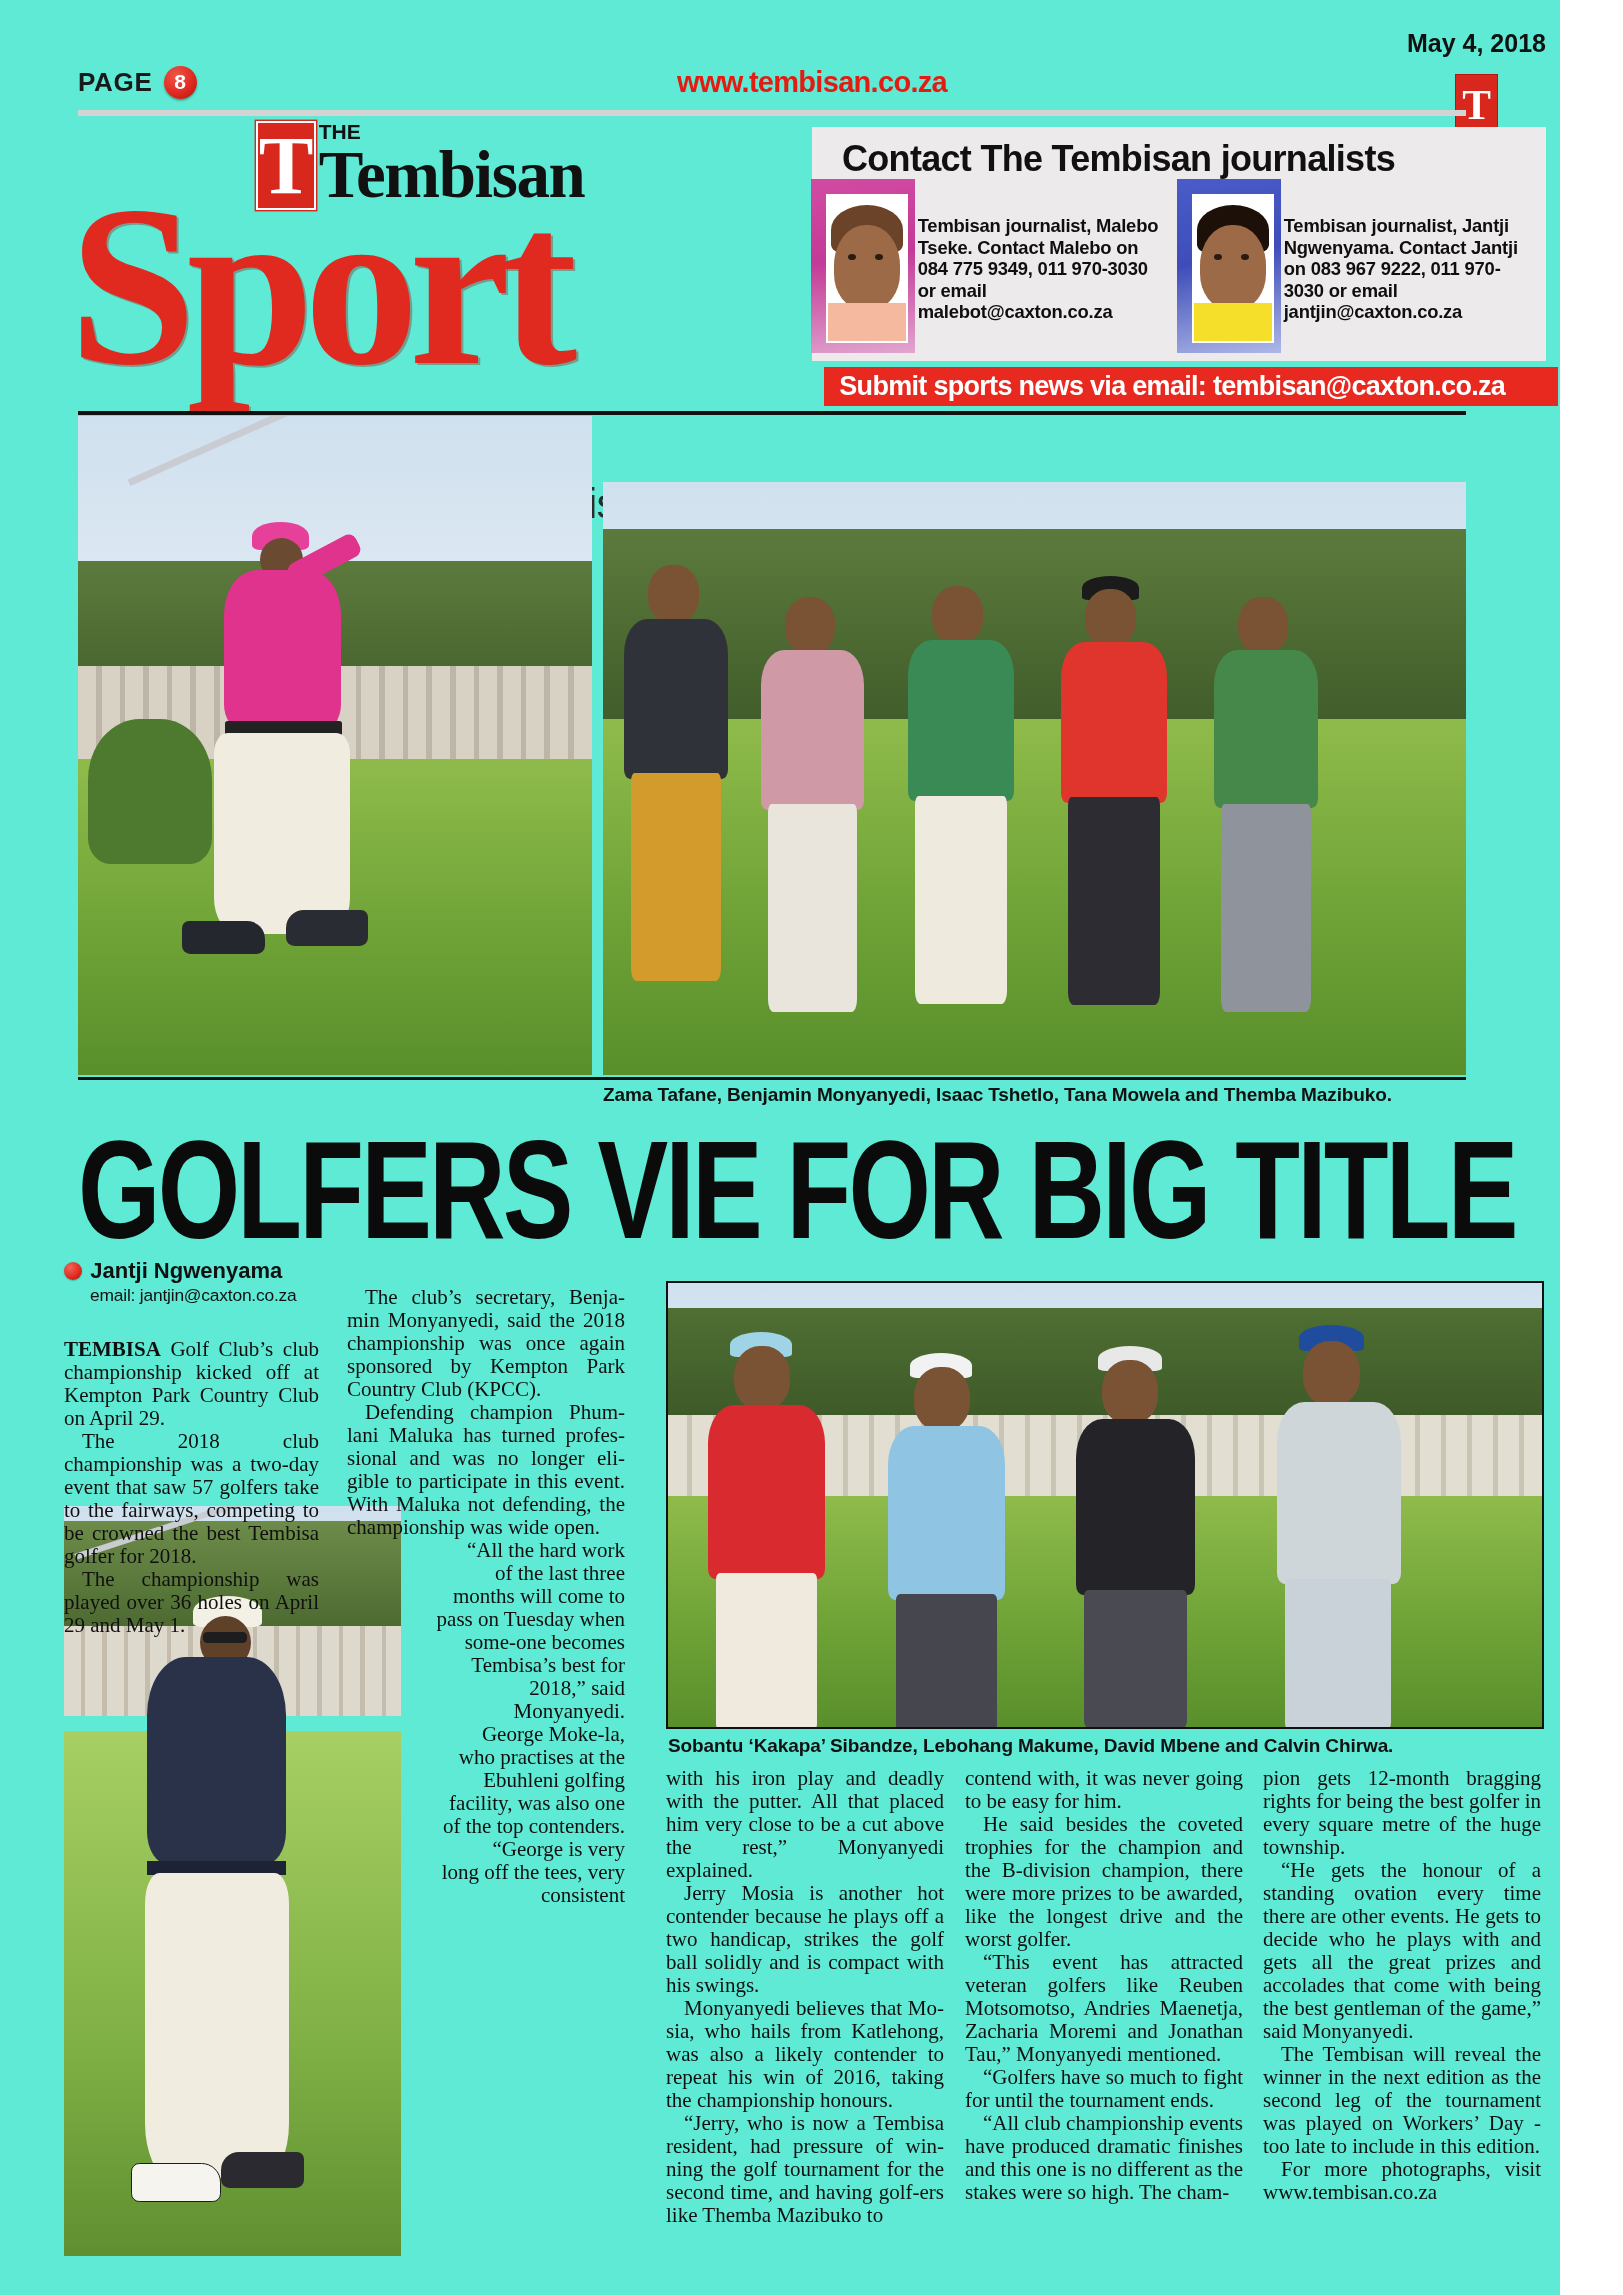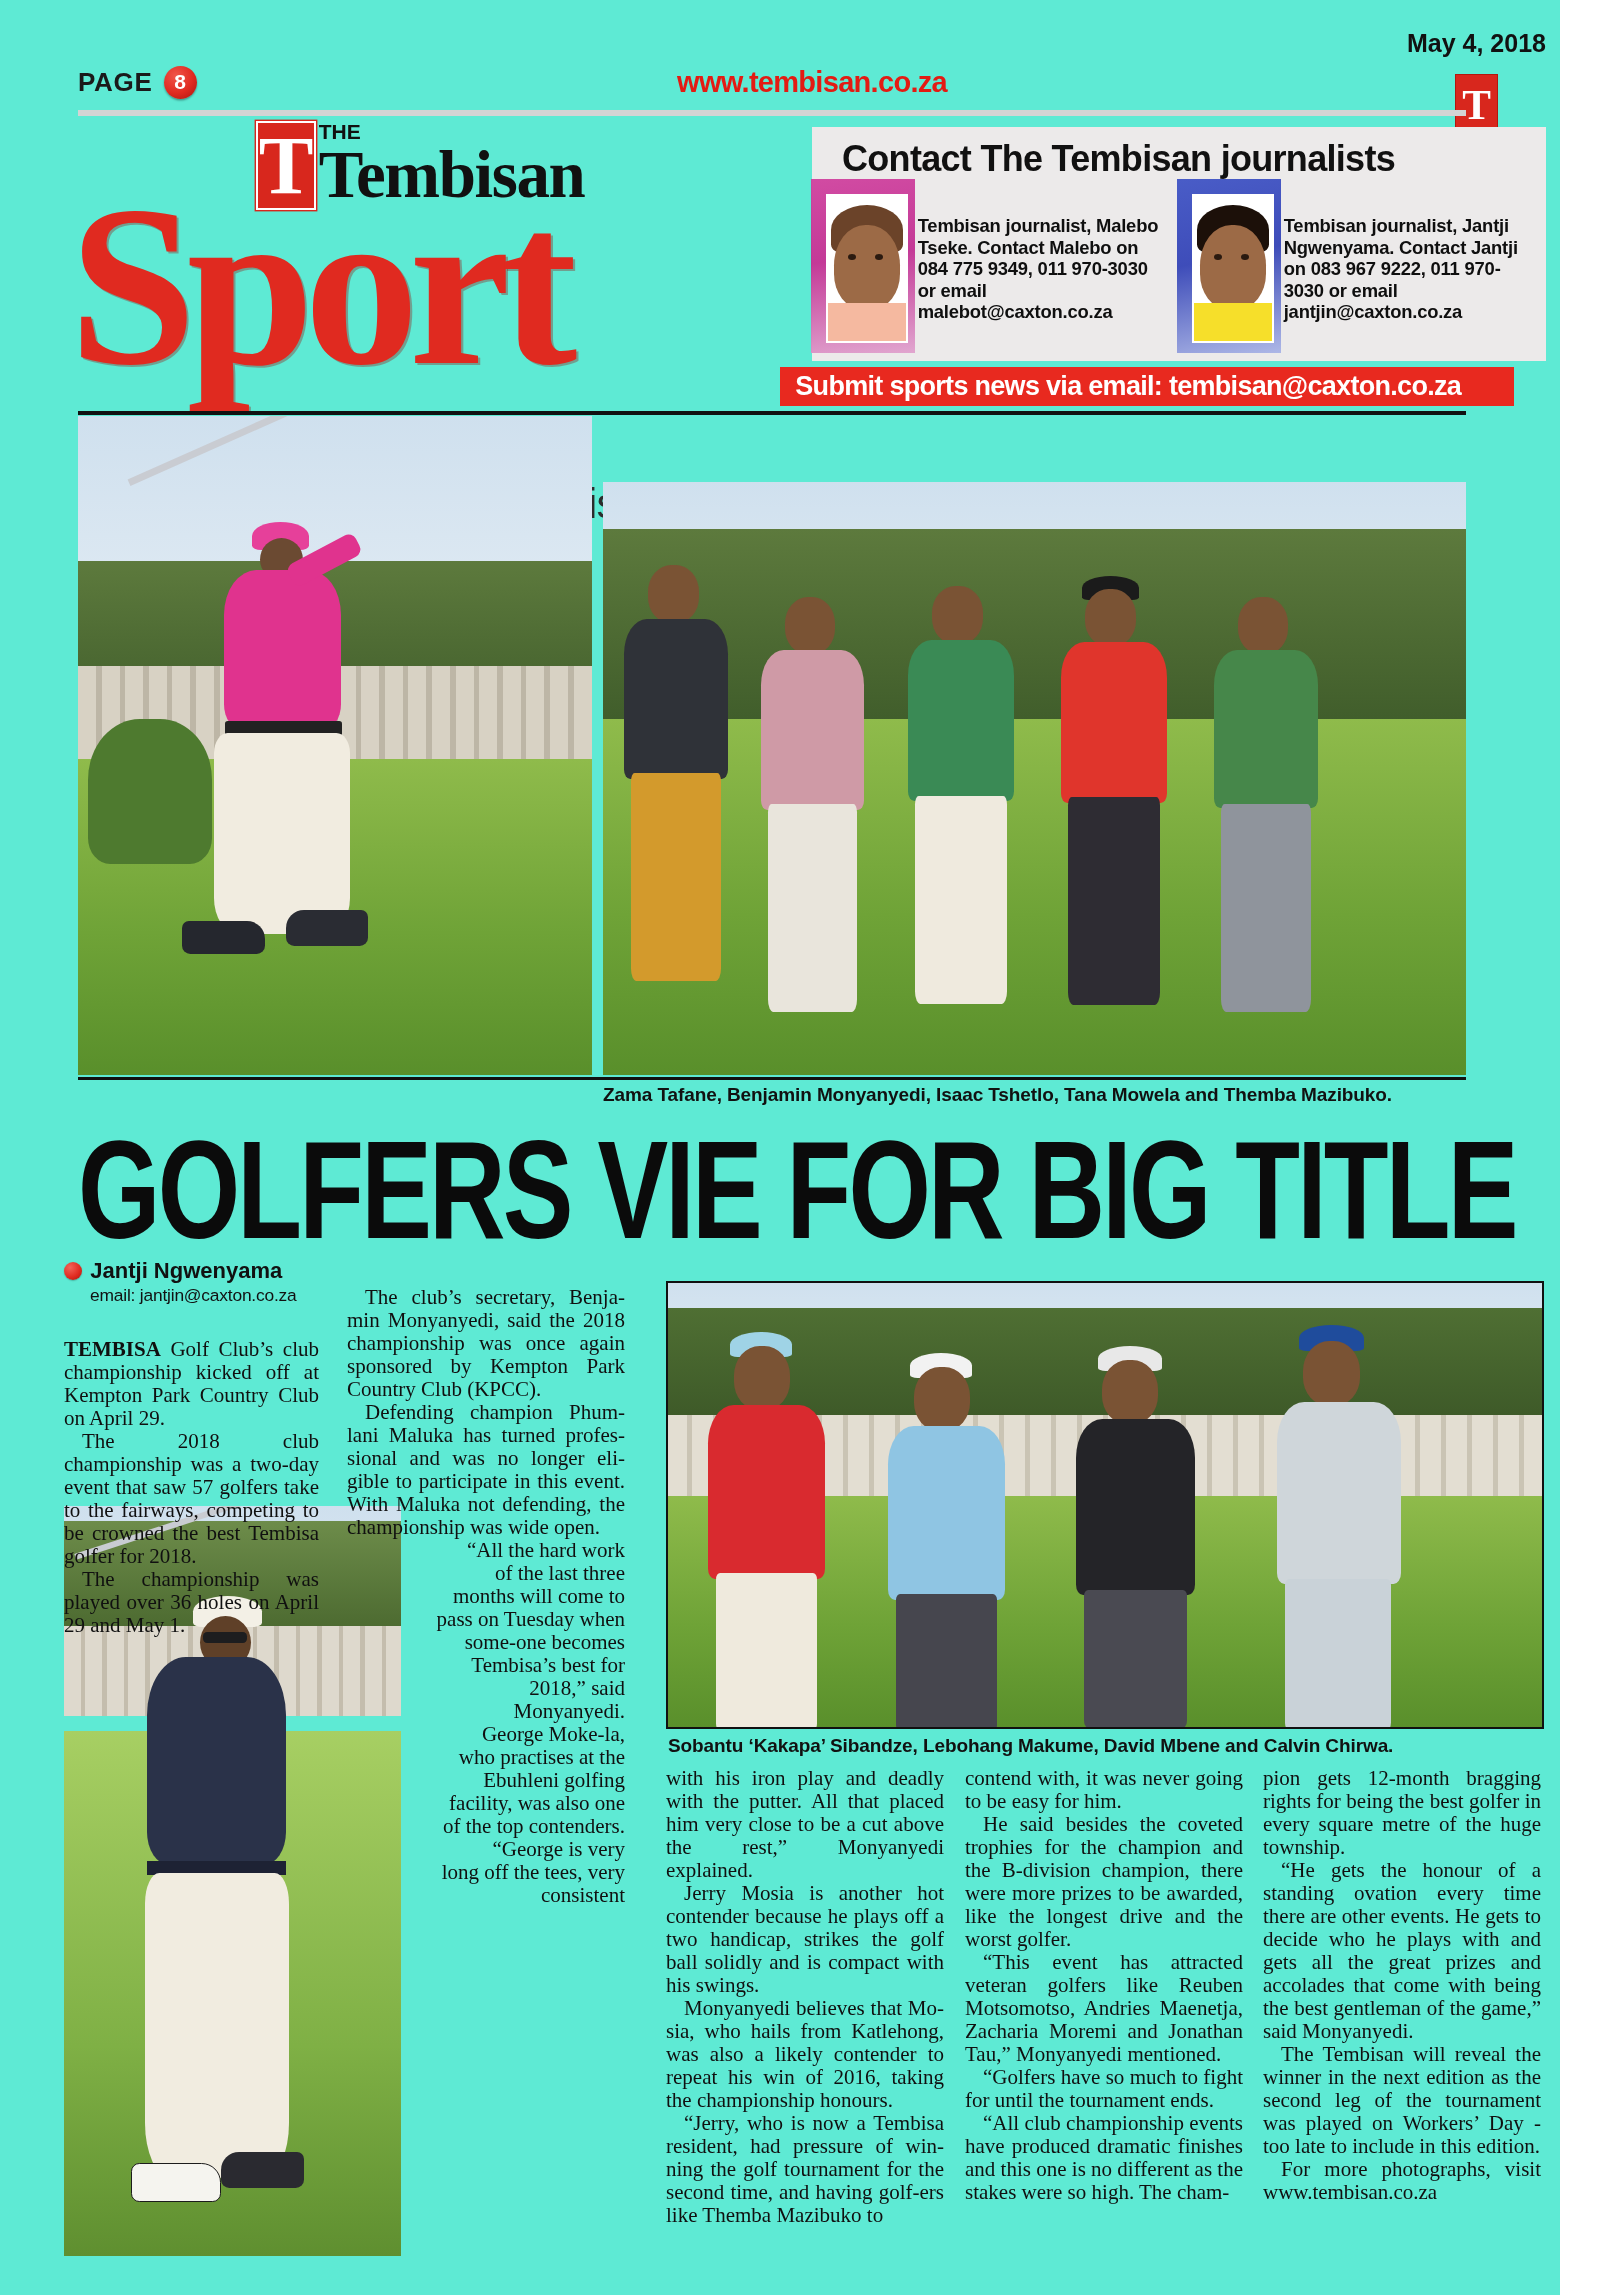--- a/index.html
+++ b/index.html
@@ -111,21 +111,21 @@
   .face.f2 .hair { background:#1c1009; }
   .face.f2 .torso { background:#f6df2a; }
   .face .eye { position:absolute; width:10%; height:4%; background:#2a1a10; border-radius:50%; top:40%; }
   .face .eye.l { left:26%; } .face .eye.r { left:60%; }
   .journo-text {
     font-family:"Liberation Sans", sans-serif; font-weight:bold;
     font-size:18.4px; line-height:21.5px; color:#0f0f0f; letter-spacing:-0.2px;
     padding-top:28px;
   }
   .submit-bar {
-    position:absolute; left:780px; top:367px; width:734px; height:39px;
+    position:absolute; left:824px; top:367px; width:734px; height:39px;
     background:#e8291f; color:#fff;
     font-family:"Liberation Sans", sans-serif; font-weight:bold;
     font-size:27px; display:flex; align-items:center; padding-left:15.3px;
     letter-spacing:-0.7px;
   }
 
   
   .photo-band { position:absolute; left:78px; top:416px; width:1388px; height:666px; }
   .photo-rule-top { position:absolute; left:78px; top:411px; width:1388px; height:3.5px; background:#111; }
   .ph { position:absolute; overflow:hidden; }

